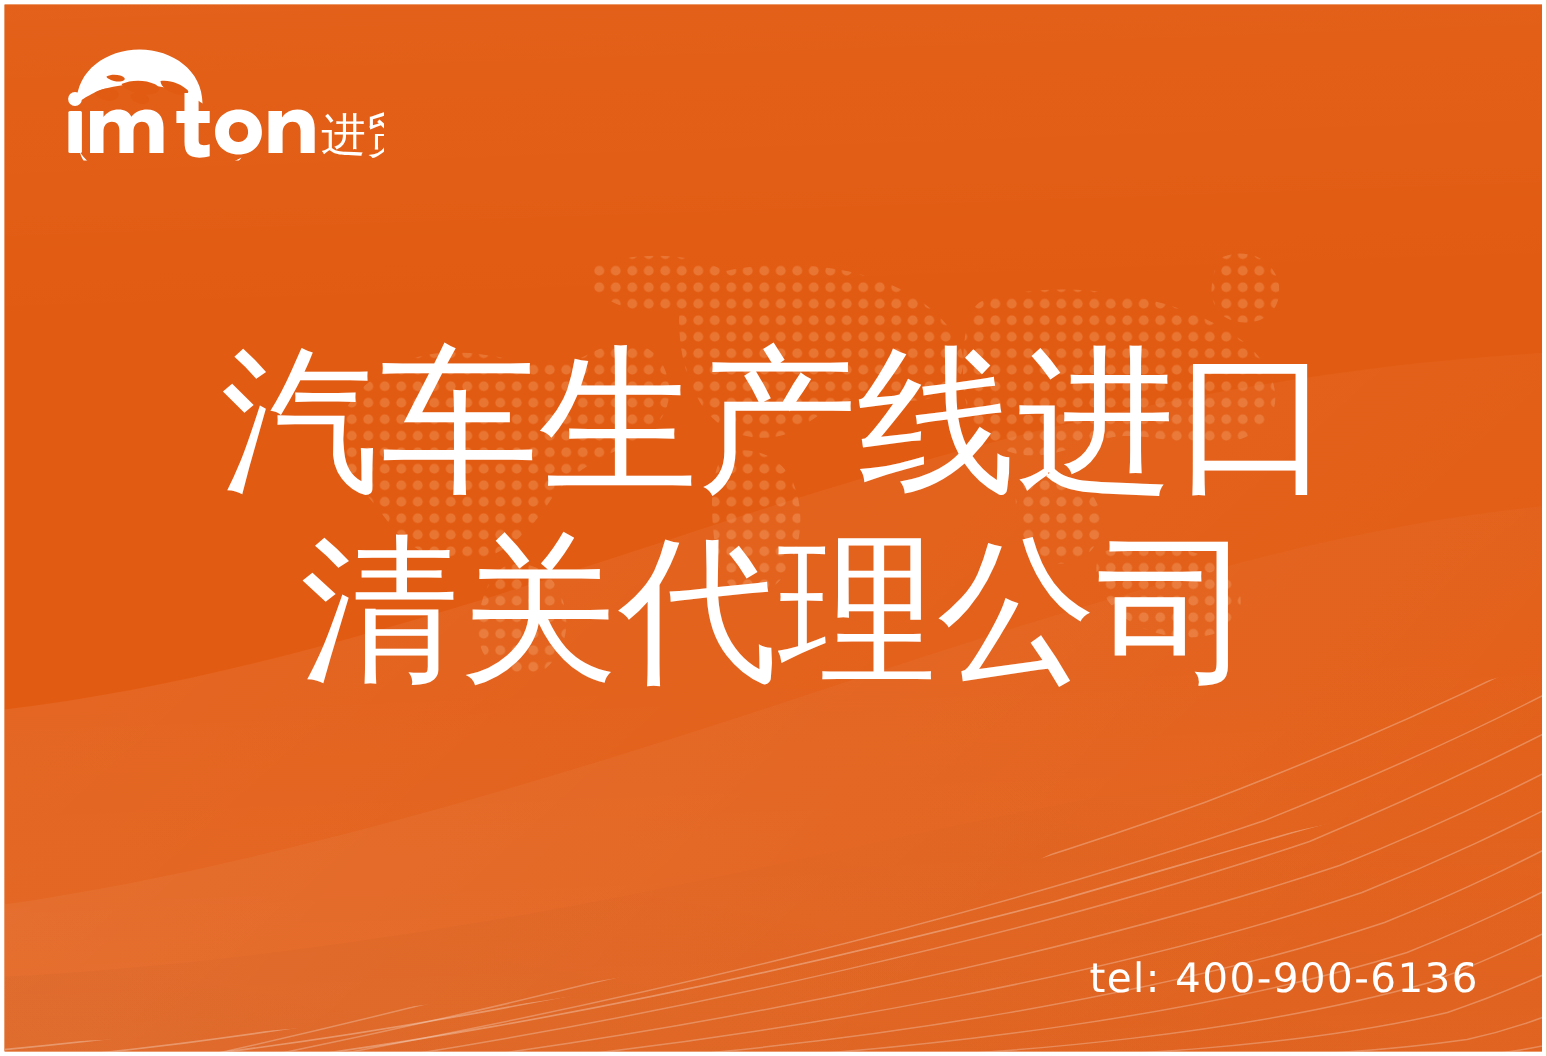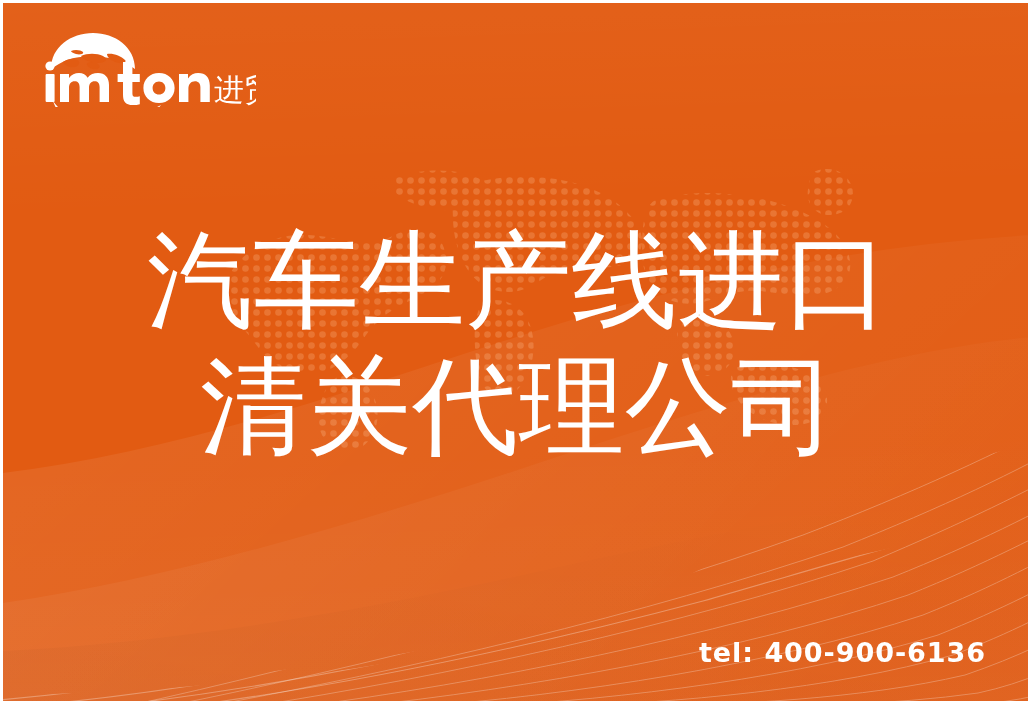--- a/index.html
+++ b/index.html
@@ -97,21 +97,21 @@
   .headline .line-1 { font-size: 106px; }
   .headline .line-2 { font-size: 106px; margin-top: 14px; }
 
   
   .tel {
     position: absolute;
     right: 42px;
     bottom: 33px;
     color: #ffffff;
     font-size: 27px;
-    font-weight: 700;
+    font-weight: 400;
     letter-spacing: 0.035em;
     font-family: "DejaVu Sans", "Liberation Sans", sans-serif;
     white-space: nowrap;
     text-align: center;
   }
 </style>
 </head>
 <body>
 
 <div id="poster">

